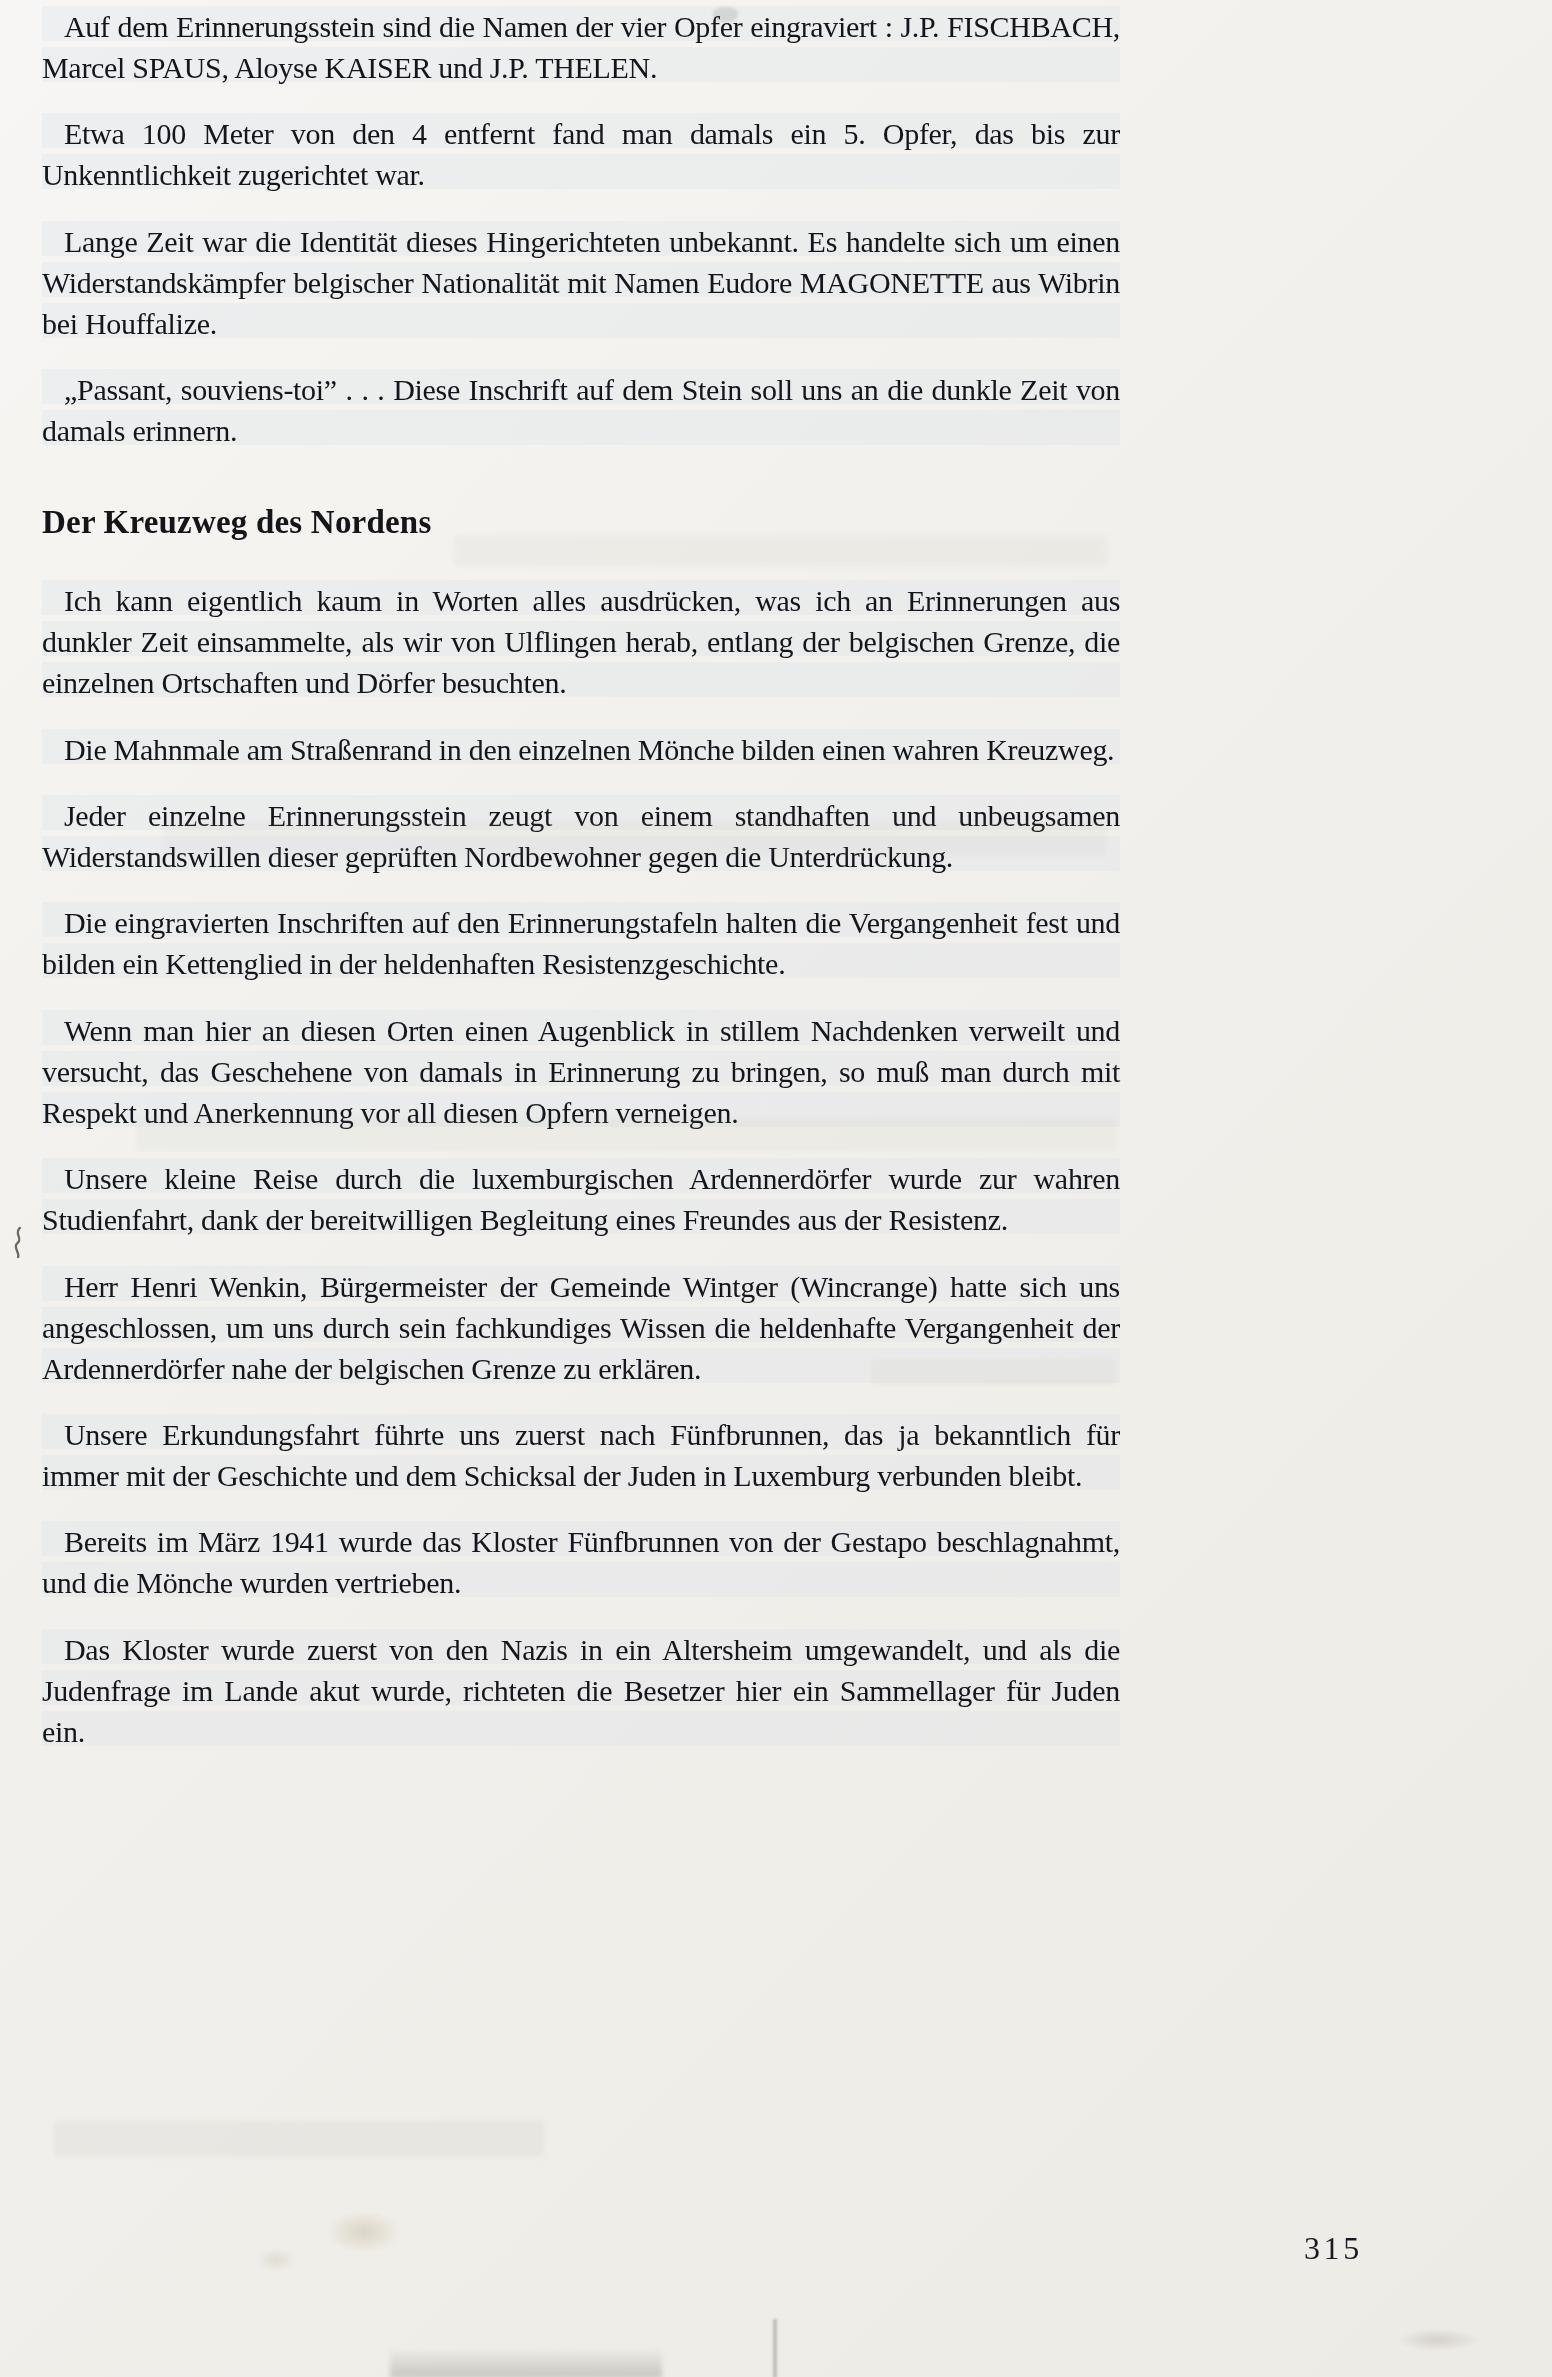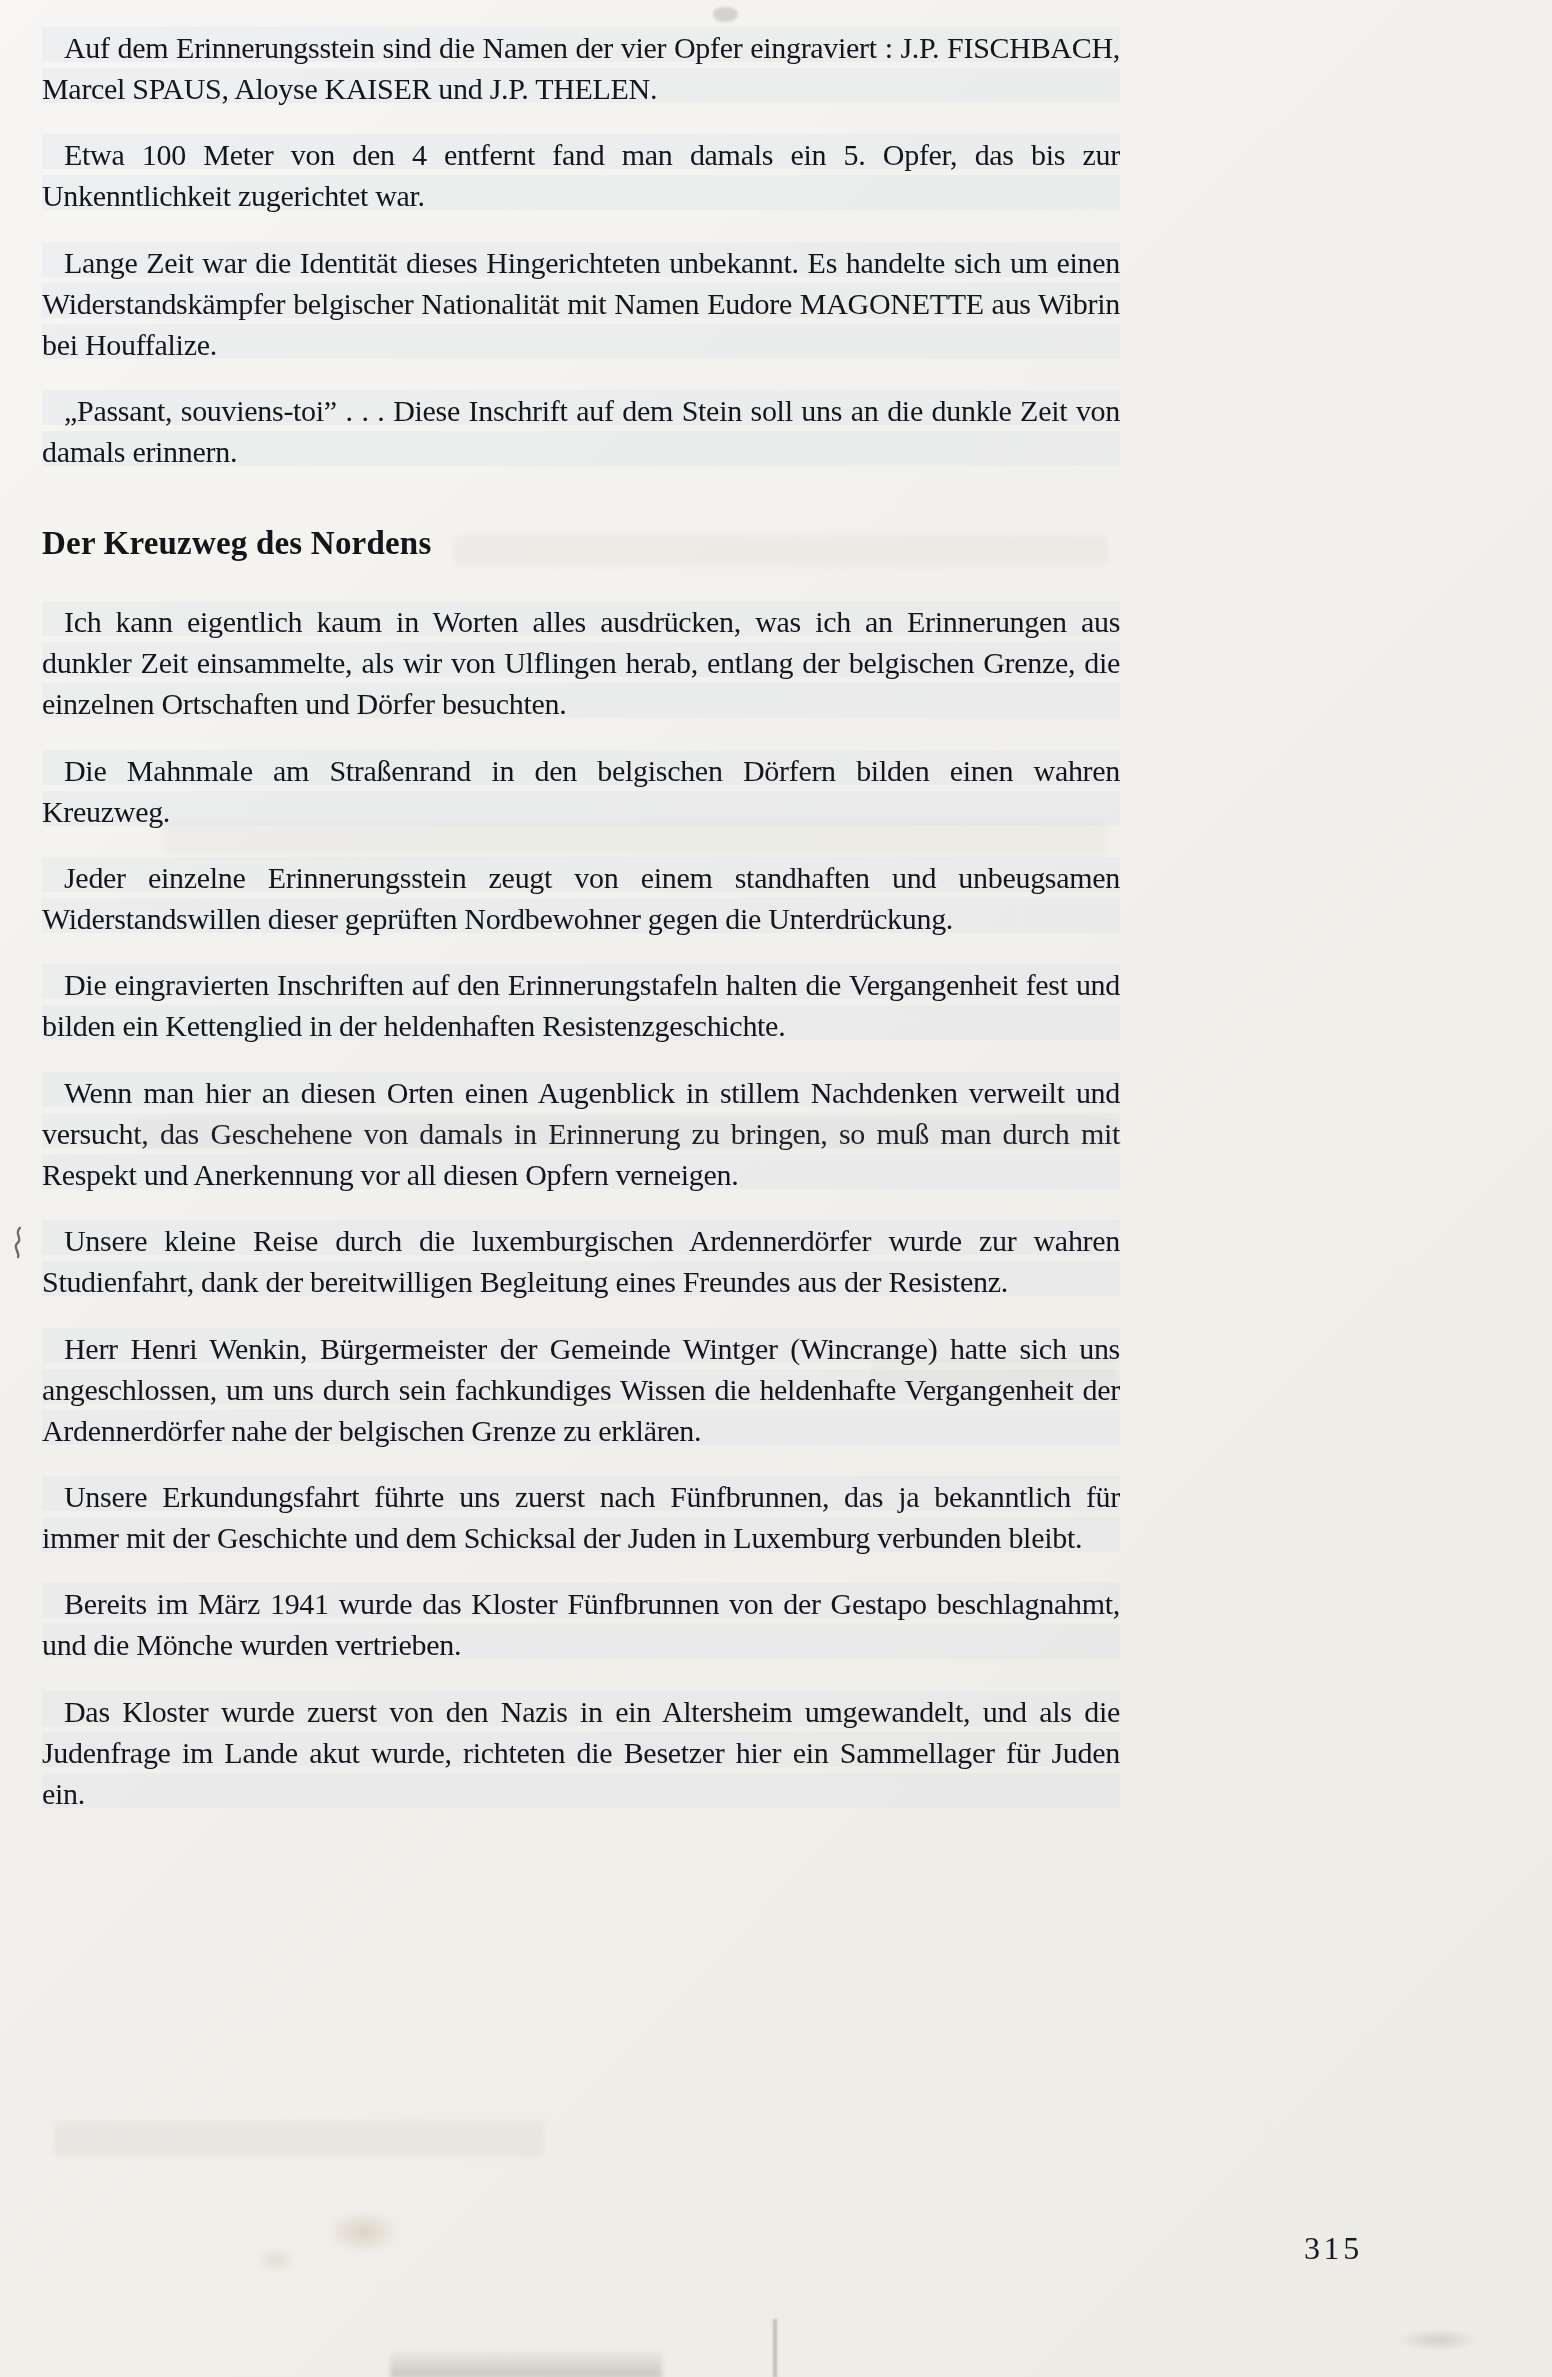--- a/index.html
+++ b/index.html
@@ -15,21 +15,21 @@
     font-family: "Liberation Serif", serif;
   }
   .paper {
     position: absolute;
     inset: 0;
     background: linear-gradient(135deg, #f7f6f4 0%, #f2f1ed 35%, #efede8 75%, #edebe5 100%);
   }
   .text-column {
     position: absolute;
     left: 42px;
-    top: 27px;
+    top: 6px;
     width: 1078px;
   }
   p.body-par {
     margin: 0 0 25.4px 0;
     font-size: 30px;
     line-height: 41px;
     letter-spacing: -0.3px;
     color: #15151d;
     text-align: justify;
     text-indent: 22px;
@@ -126,21 +126,21 @@
   <div class="text-column">
 
     <p class="body-par">Auf dem Erinnerungsstein sind die Namen der vier Opfer eingraviert : J.P. FISCHBACH, Marcel SPAUS, Aloyse KAISER und J.P. THELEN.</p>
     <p class="body-par">Etwa 100 Meter von den 4 entfernt fand man damals ein 5. Opfer, das bis zur Unkenntlichkeit zugerichtet war.</p>
     <p class="body-par">Lange Zeit war die Identität dieses Hingerichteten unbekannt. Es handelte sich um einen Widerstandskämpfer belgischer Nationalität mit Namen Eudore MAGONETTE aus Wibrin bei Houffalize.</p>
     <p class="body-par">„Passant, souviens-toi” . . . Diese Inschrift auf dem Stein soll uns an die dunkle Zeit von damals erinnern.</p>
 
     <h1 class="section-heading">Der Kreuzweg des Nordens</h1>
 
     <p class="body-par">Ich kann eigentlich kaum in Worten alles ausdrücken, was ich an Erinnerungen aus dunkler Zeit einsammelte, als wir von Ulflingen herab, entlang der belgischen Grenze, die einzelnen Ortschaften und Dörfer besuchten.</p>
-    <p class="body-par">Die Mahnmale am Straßenrand in den belgischen Dörfern bilden einen wahren Kreuzweg.</p>
+    <p class="body-par">Die Mahnmale am Straßenrand in den einzelnen Mönche bilden einen wahren Kreuzweg.</p>
     <p class="body-par">Jeder einzelne Erinnerungsstein zeugt von einem standhaften und unbeugsamen Widerstandswillen dieser geprüften Nordbewohner gegen die Unterdrückung.</p>
     <p class="body-par">Die eingravierten Inschriften auf den Erinnerungstafeln halten die Vergangenheit fest und bilden ein Kettenglied in der heldenhaften Resistenzgeschichte.</p>
     <p class="body-par">Wenn man hier an diesen Orten einen Augenblick in stillem Nachdenken verweilt und versucht, das Geschehene von damals in Erinnerung zu bringen, so muß man durch mit Respekt und Anerkennung vor all diesen Opfern verneigen.</p>
     <p class="body-par">Unsere kleine Reise durch die luxemburgischen Ardennerdörfer wurde zur wahren Studienfahrt, dank der bereitwilligen Begleitung eines Freundes aus der Resistenz.</p>
     <p class="body-par">Herr Henri Wenkin, Bürgermeister der Gemeinde Wintger (Wincrange) hatte sich uns angeschlossen, um uns durch sein fachkundiges Wissen die heldenhafte Vergangenheit der Ardennerdörfer nahe der belgischen Grenze zu erklären.</p>
     <p class="body-par">Unsere Erkundungsfahrt führte uns zuerst nach Fünfbrunnen, das ja bekanntlich für immer mit der Geschichte und dem Schicksal der Juden in Luxemburg verbunden bleibt.</p>
     <p class="body-par">Bereits im März 1941 wurde das Kloster Fünfbrunnen von der Gestapo beschlagnahmt, und die Mönche wurden vertrieben.</p>
     <p class="body-par">Das Kloster wurde zuerst von den Nazis in ein Altersheim umgewandelt, und als die Judenfrage im Lande akut wurde, richteten die Besetzer hier ein Sammellager für Juden ein.</p>
 
   </div>

